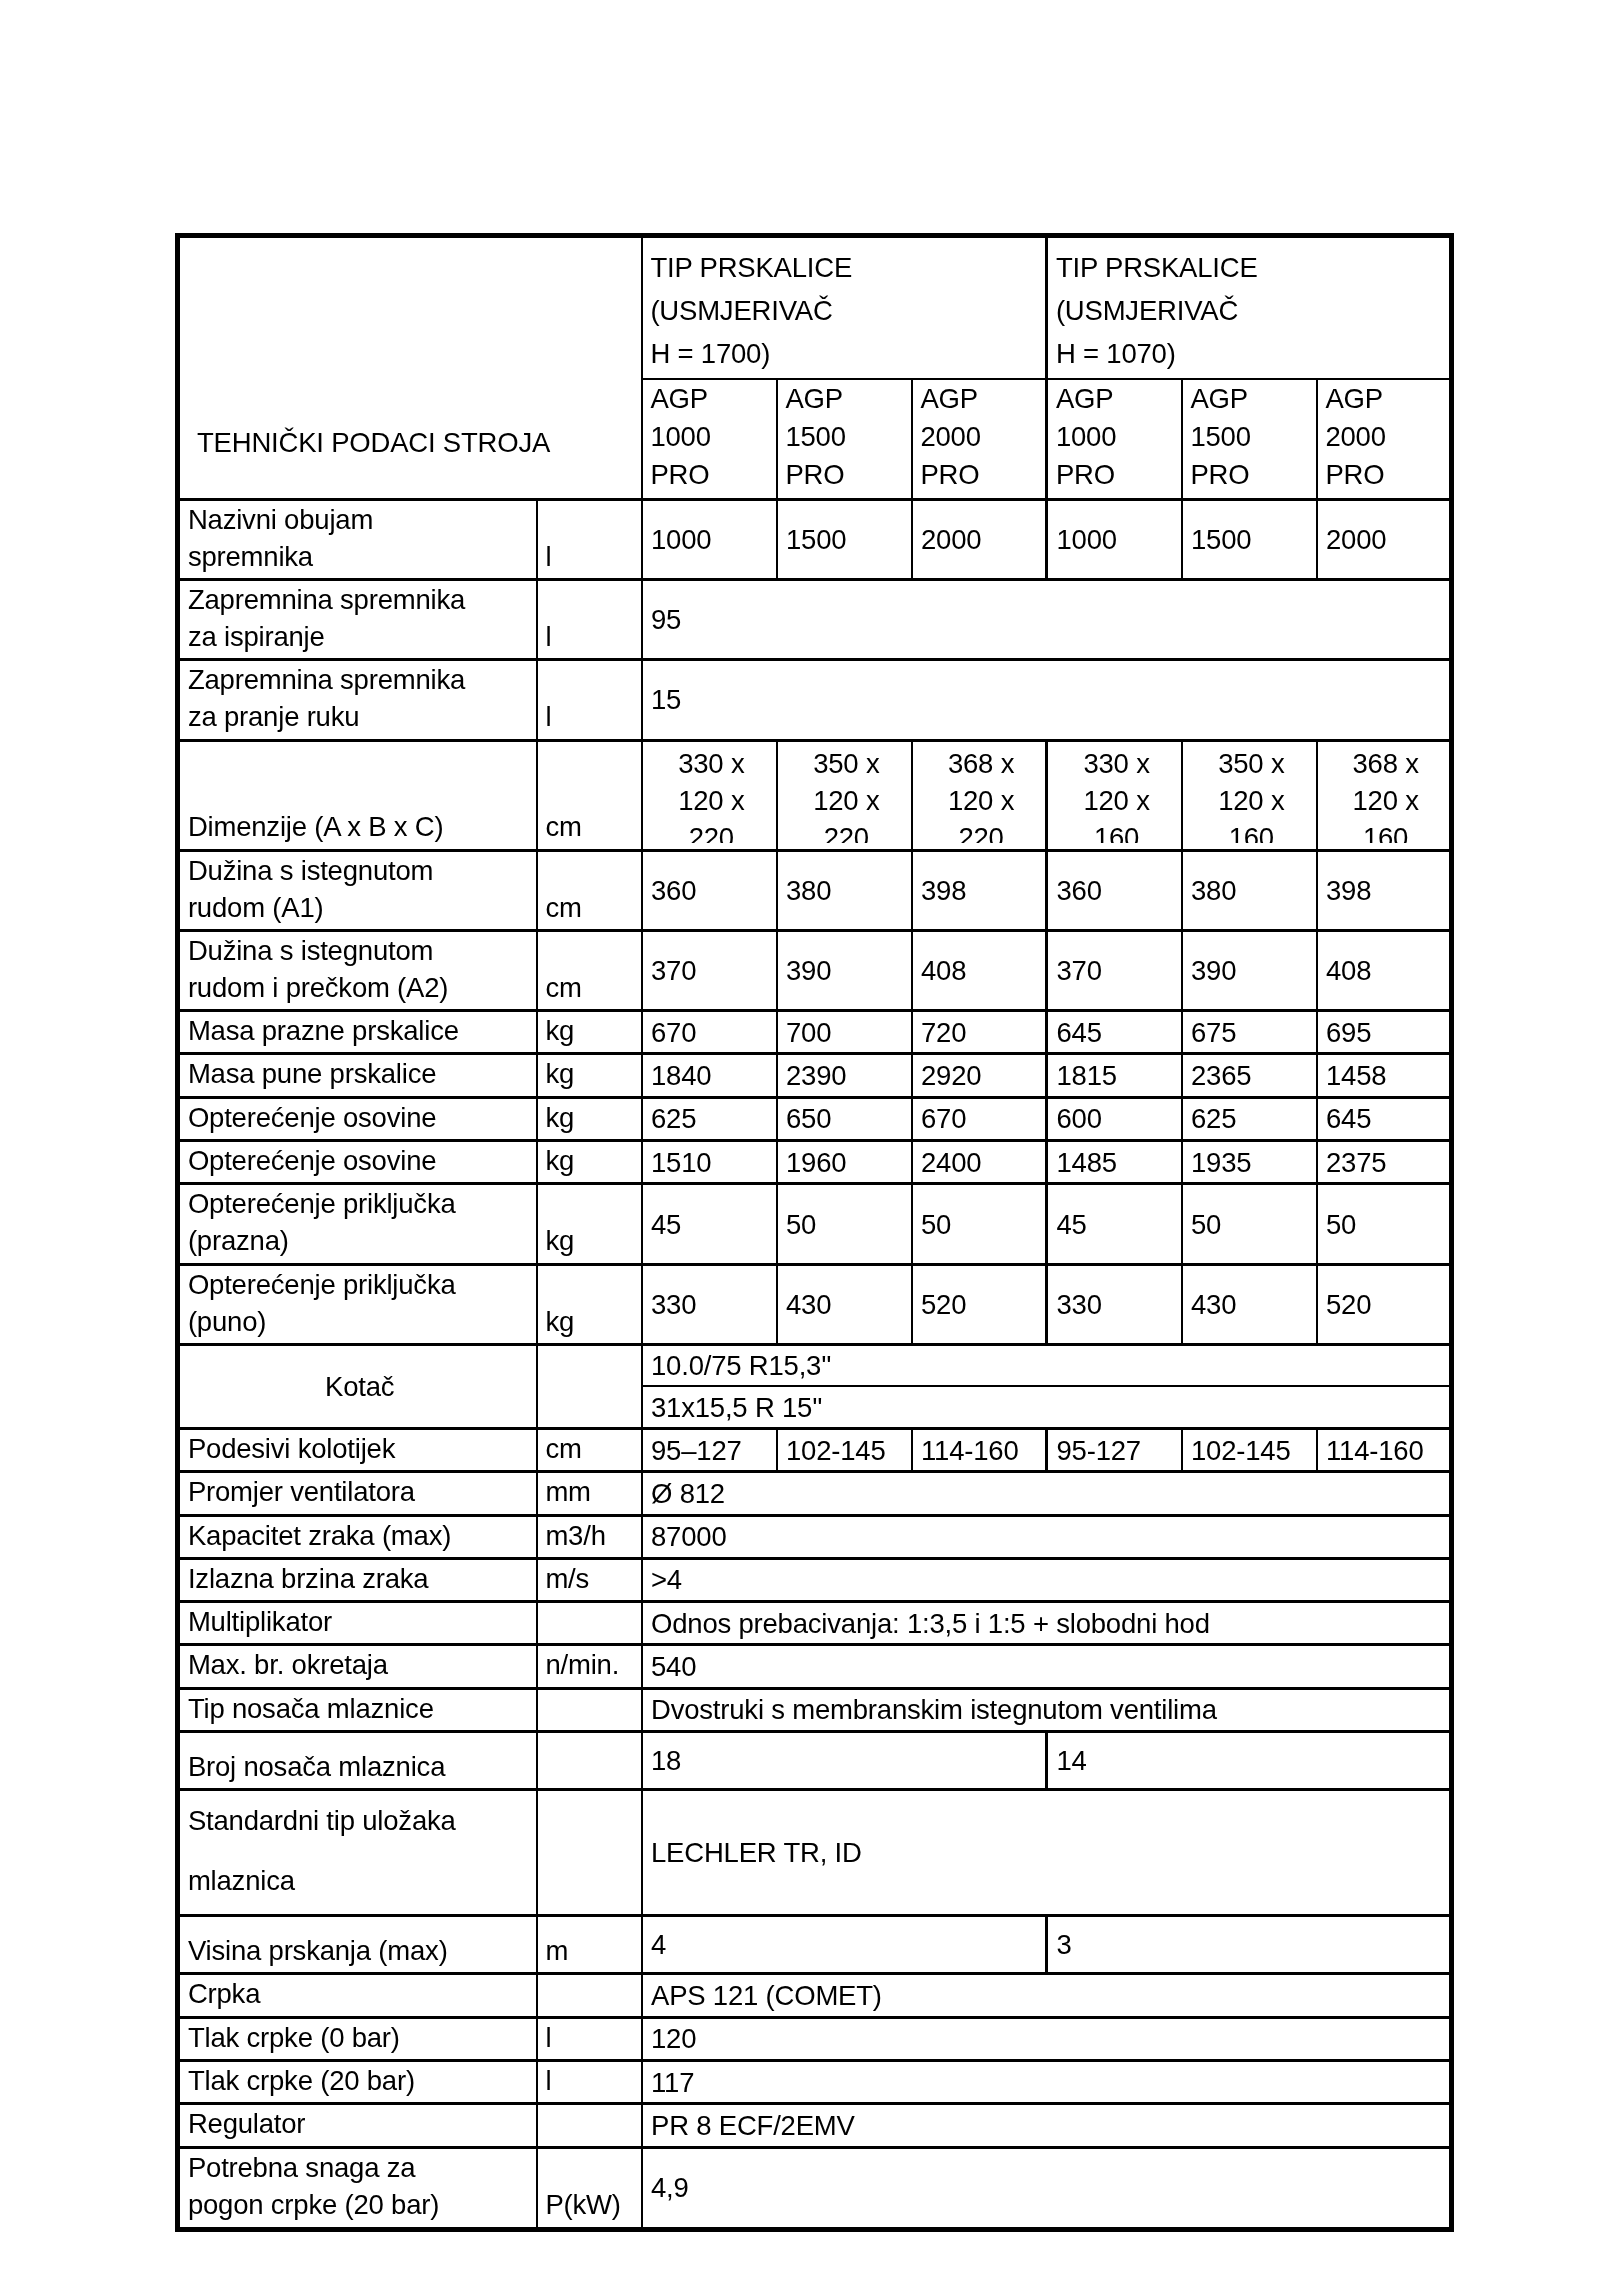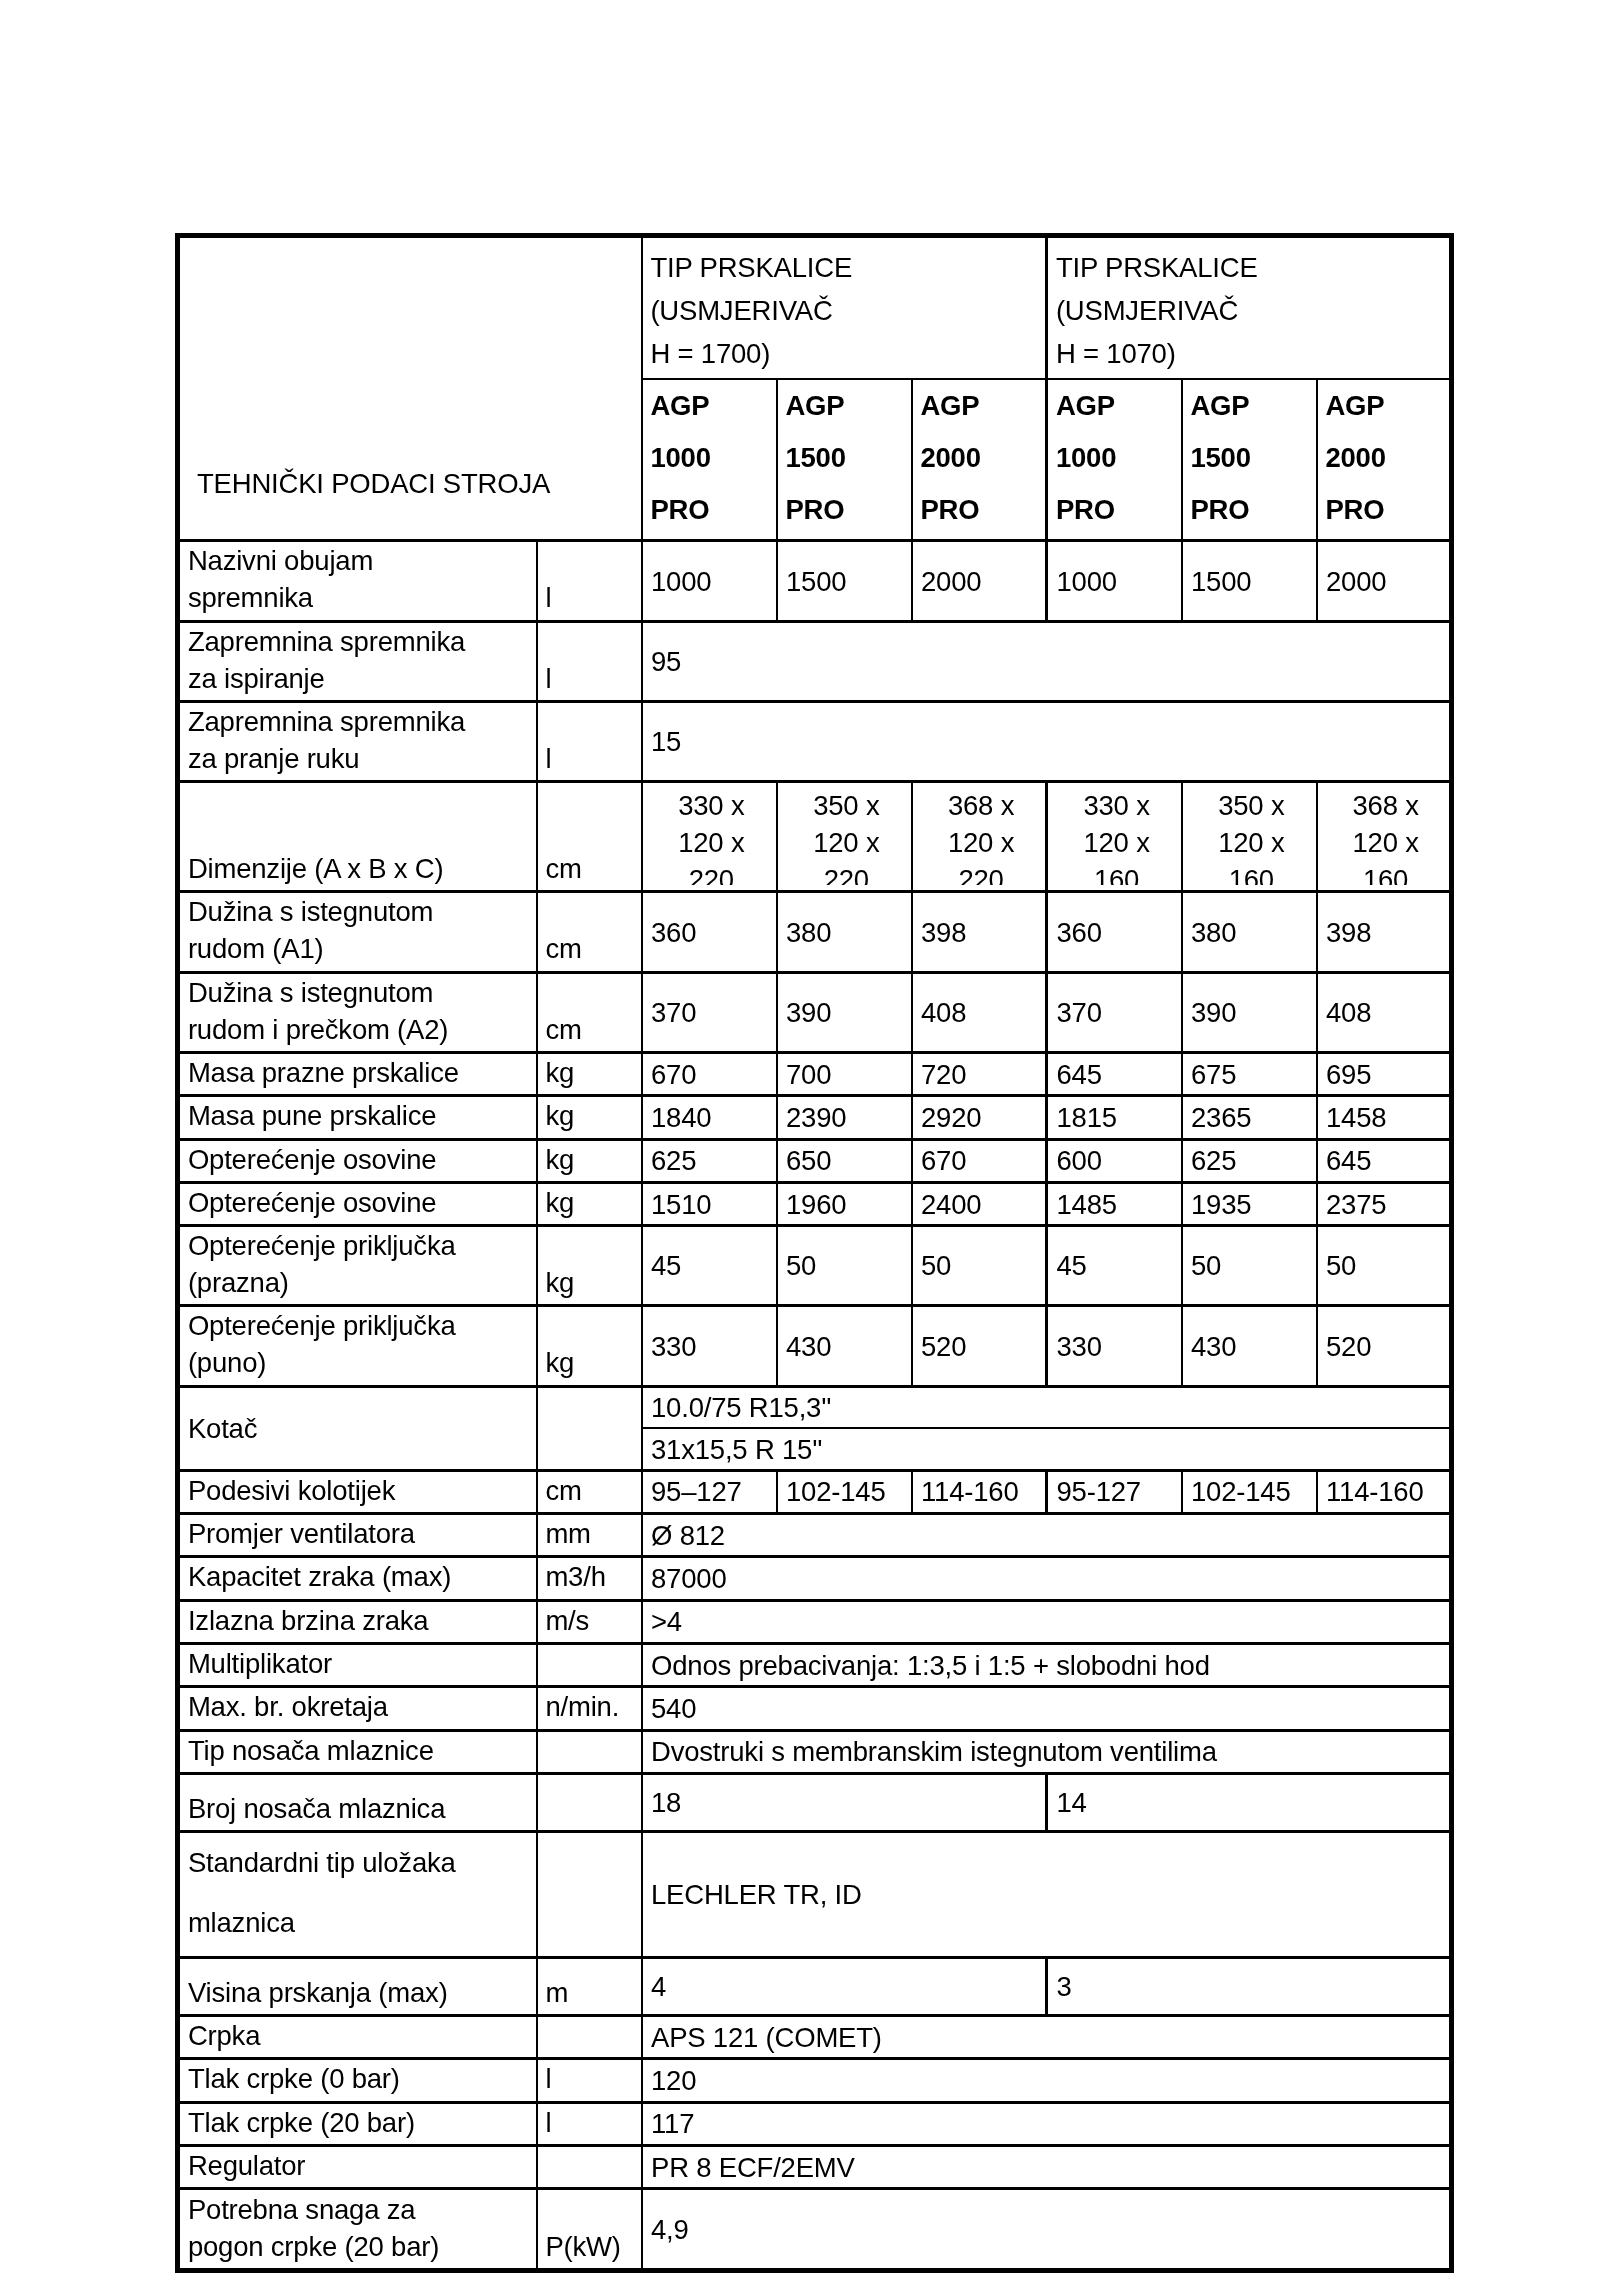--- a/index.html
+++ b/index.html
@@ -50,39 +50,38 @@
   td.group {
     vertical-align: top;
     padding-top: 7.9px;
     border-bottom-width: 2px;
     line-height: 43px;
   }
   td.model {
     vertical-align: middle;
     border-top-width: 2px;
     border-bottom-width: 3.9px;
-    line-height: 52px;
-    font-weight: bold;
+    line-height: 38px;
   }
 
   
   tr.r1   { height: 42px;  }
   tr.r2   { height: 79px; }
   tr.rdim { height: 110px; }
   tr.rk   { height: 42px;  }
   tr.rb   { height: 58px;  }
   tr.rstd { height: 98px; }
   tr.rpot { height: 82px; }
 
   
   td.dimval { vertical-align: top; padding-top: 3.9px; }
   td.dimval .clip { height: 98px; overflow: hidden; white-space: pre-line; text-align: center; }
   td.thin-b { border-bottom-width: 2px; }
   td.thin-t { border-top-width: 2px; margin-top: 12px; }
-  td.vmid { vertical-align: middle; padding-bottom: 0; }
+  td.vmid { vertical-align: middle; padding-bottom: 0; text-align: center; }
   td.tall-name { line-height: 60px; }
 </style>
 </head>
 <body>
 
 <div class="page">
   <table class="spec-table">
     <colgroup>
       <col style="width:359px">
         <col style="width:105px">

